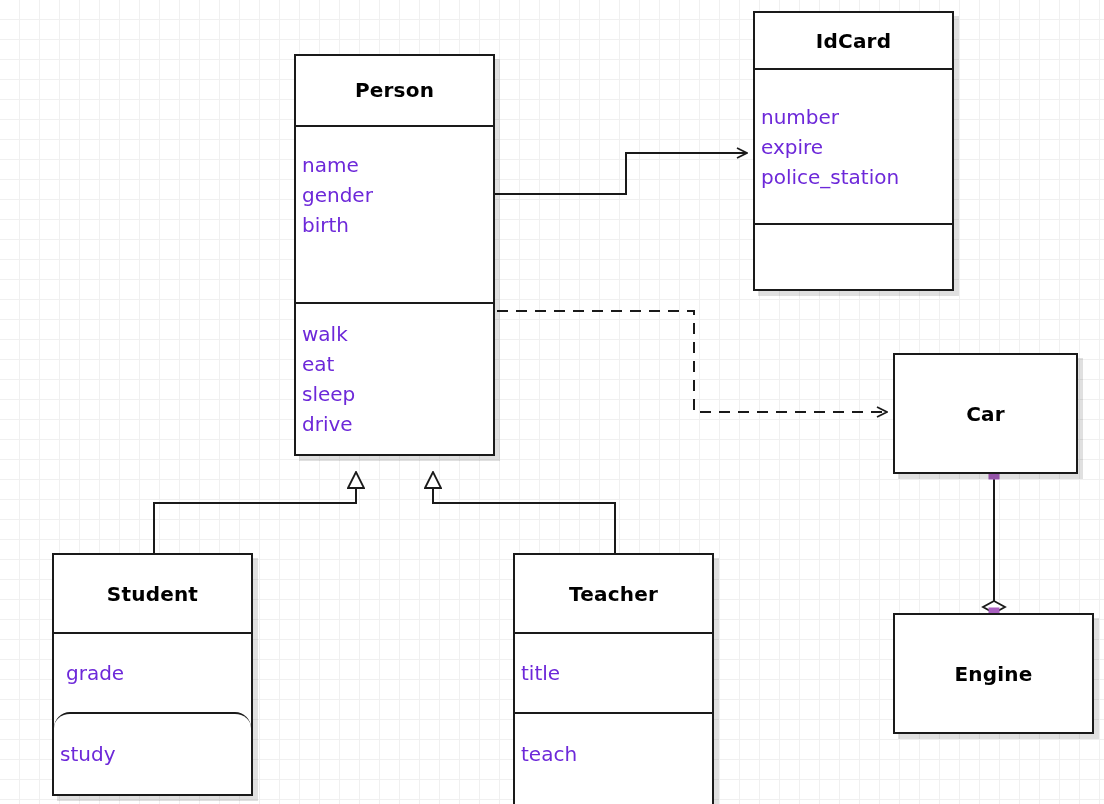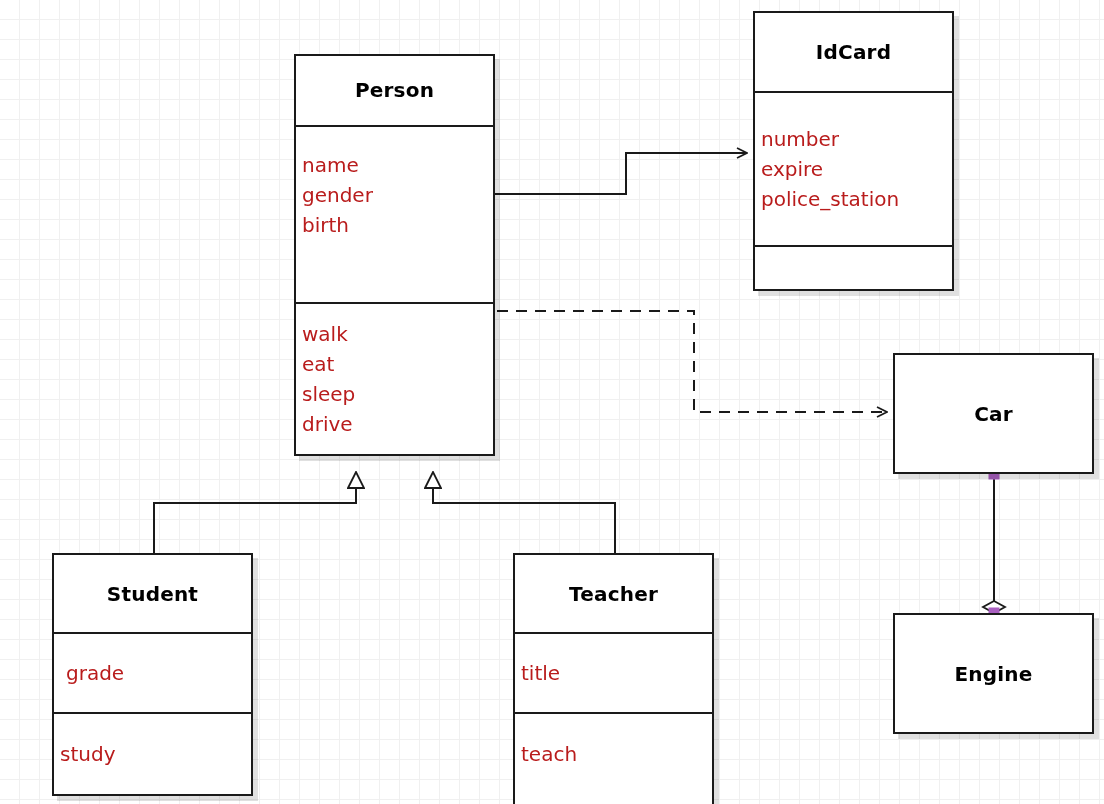--- a/index.html
+++ b/index.html
@@ -60,21 +60,21 @@
   }
   .cmp-list {
     display: flex;
     flex-direction: column;
     justify-content: center;
     padding-left: 6px;
   }
   .member {
     font-size: 20px;
     line-height: 30px;
-    color: #b91c1c;
+    color: #6d28d9;
     white-space: nowrap;
   }
 </style>
 </head>
 <body>
 
 <div id="canvas">
 
   <svg id="edge-layer" viewBox="0 0 1104 804" width="1104" height="804">
     <defs>
@@ -112,53 +112,53 @@
           <div class="member">birth</div>
         </div>
         <div class="compartment cmp-list" style="height: 170px; border-top-color: rgb(26, 26, 26); margin-top: 39px;">
           <div class="member">walk</div>
           <div class="member">eat</div>
           <div class="member">sleep</div>
           <div class="member">drive</div>
         </div>
       </div>
       <div class="uml-class" style="left: 753px; top: 11px; width: 201px; height: 280px; border-color: rgb(26, 26, 26);">
-        <div class="compartment cmp-name" style="height: 78px; border-top-color: rgb(26, 26, 26);">
+        <div class="compartment cmp-name" style="height: 55px; border-top-color: rgb(26, 26, 26);">
           <div class="class-title">IdCard</div>
         </div>
         <div class="compartment cmp-list" style="height: 155px; border-top-color: rgb(26, 26, 26);">
           <div class="member">number</div>
           <div class="member">expire</div>
           <div class="member">police_station</div>
         </div>
         <div class="compartment cmp-list" style="height: 44px; border-top-color: rgb(26, 26, 26);"></div>
       </div>
       <div class="uml-class" style="left: 52px; top: 553px; width: 201px; height: 243px; border-color: rgb(26, 26, 26);">
         <div class="compartment cmp-name" style="height: 77px; border-top-color: rgb(26, 26, 26);">
           <div class="class-title">Student</div>
         </div>
         <div class="compartment cmp-list" style="height: 80px; border-top-color: rgb(26, 26, 26); padding-left: 12px;">
           <div class="member">grade</div>
         </div>
-        <div class="compartment cmp-list" style="height: 82px; border-top-color: rgb(26, 26, 26);">
+        <div class="compartment cmp-list" style="height: 82px; border-top-color: rgb(26, 26, 26); border-radius: 16px;">
           <div class="member">study</div>
         </div>
       </div>
       <div class="uml-class" style="left: 513px; top: 553px; width: 201px; height: 304px; border-color: rgb(26, 26, 26);">
         <div class="compartment cmp-name" style="height: 77px; border-top-color: rgb(26, 26, 26);">
           <div class="class-title">Teacher</div>
         </div>
         <div class="compartment cmp-list" style="height: 80px; border-top-color: rgb(26, 26, 26);">
           <div class="member">title</div>
         </div>
         <div class="compartment cmp-list" style="height: 82px; border-top-color: rgb(26, 26, 26);">
           <div class="member">teach</div>
         </div>
       </div>
-      <div class="uml-class" style="left: 893px; top: 353px; width: 201px; height: 121px; border-color: rgb(26, 26, 26);">
+      <div class="uml-class" style="left: 893px; top: 353px; width: 185px; height: 121px; border-color: rgb(26, 26, 26);">
         <div class="compartment cmp-name" style="height: 117px; border-top-color: rgb(26, 26, 26);">
           <div class="class-title">Car</div>
         </div>
       </div>
       <div class="uml-class" style="left: 893px; top: 613px; width: 201px; height: 121px; border-color: rgb(26, 26, 26);">
         <div class="compartment cmp-name" style="height: 117px; border-top-color: rgb(26, 26, 26);">
           <div class="class-title">Engine</div>
         </div>
       </div>
     </div>

